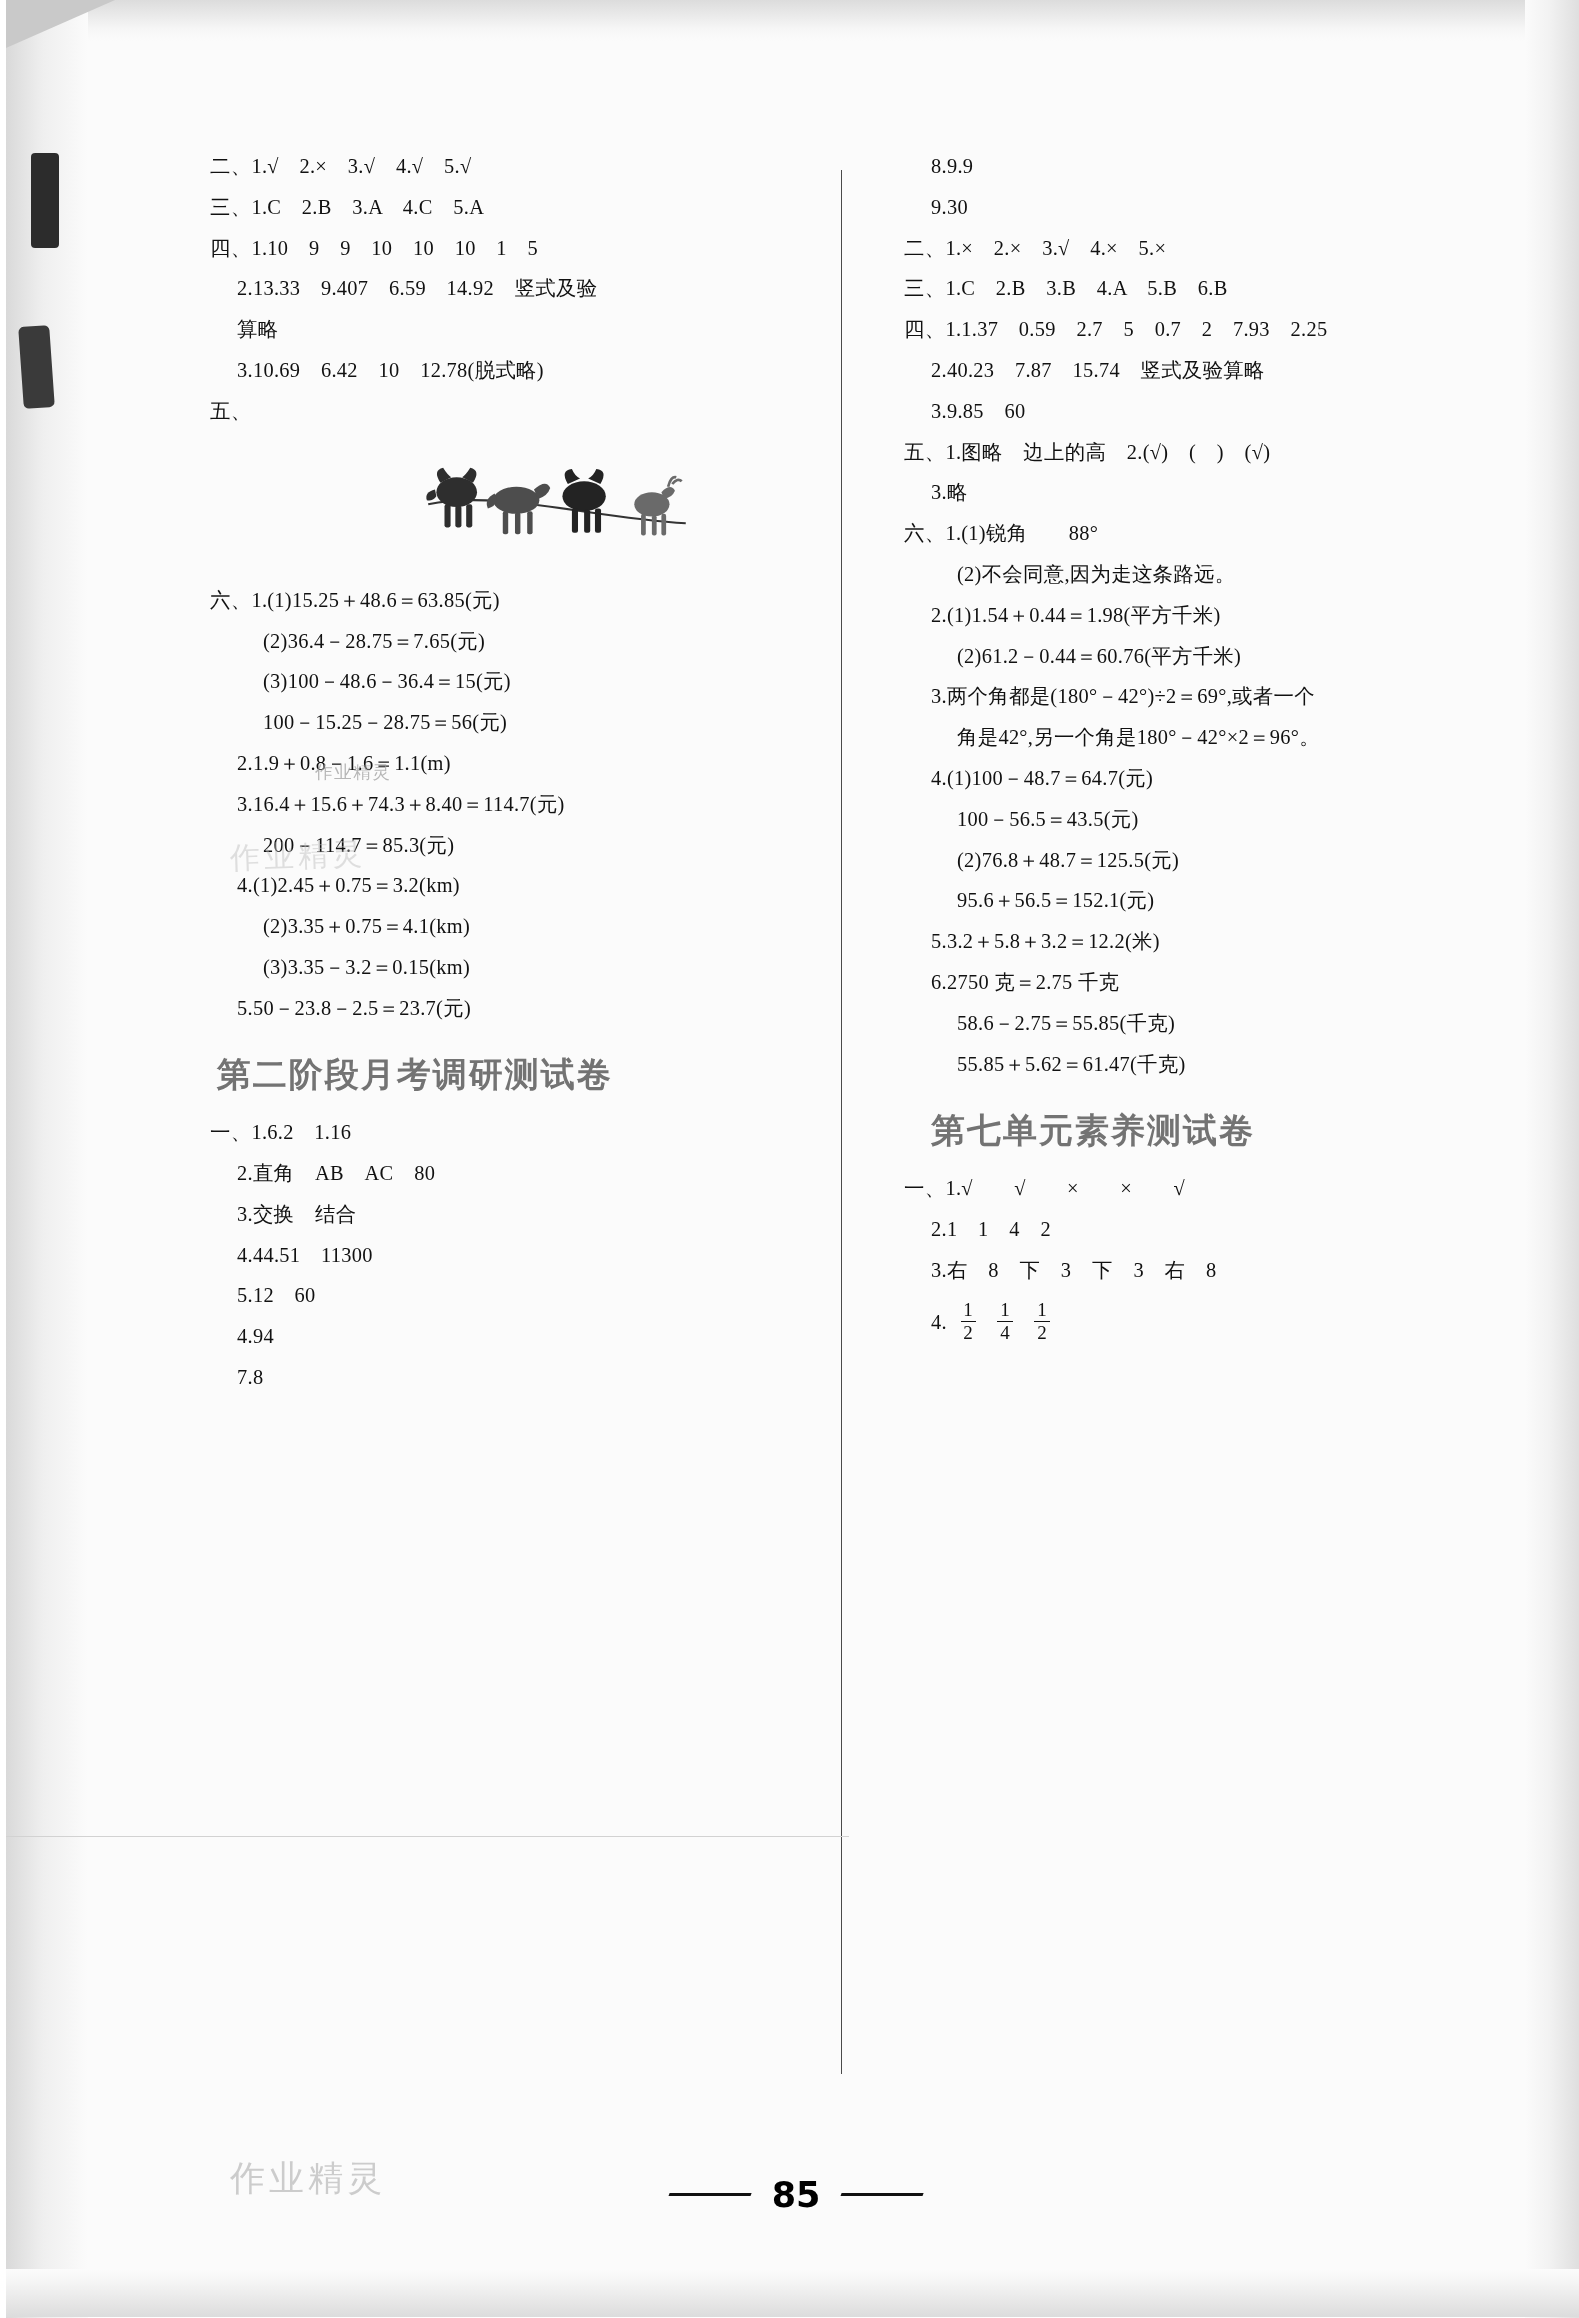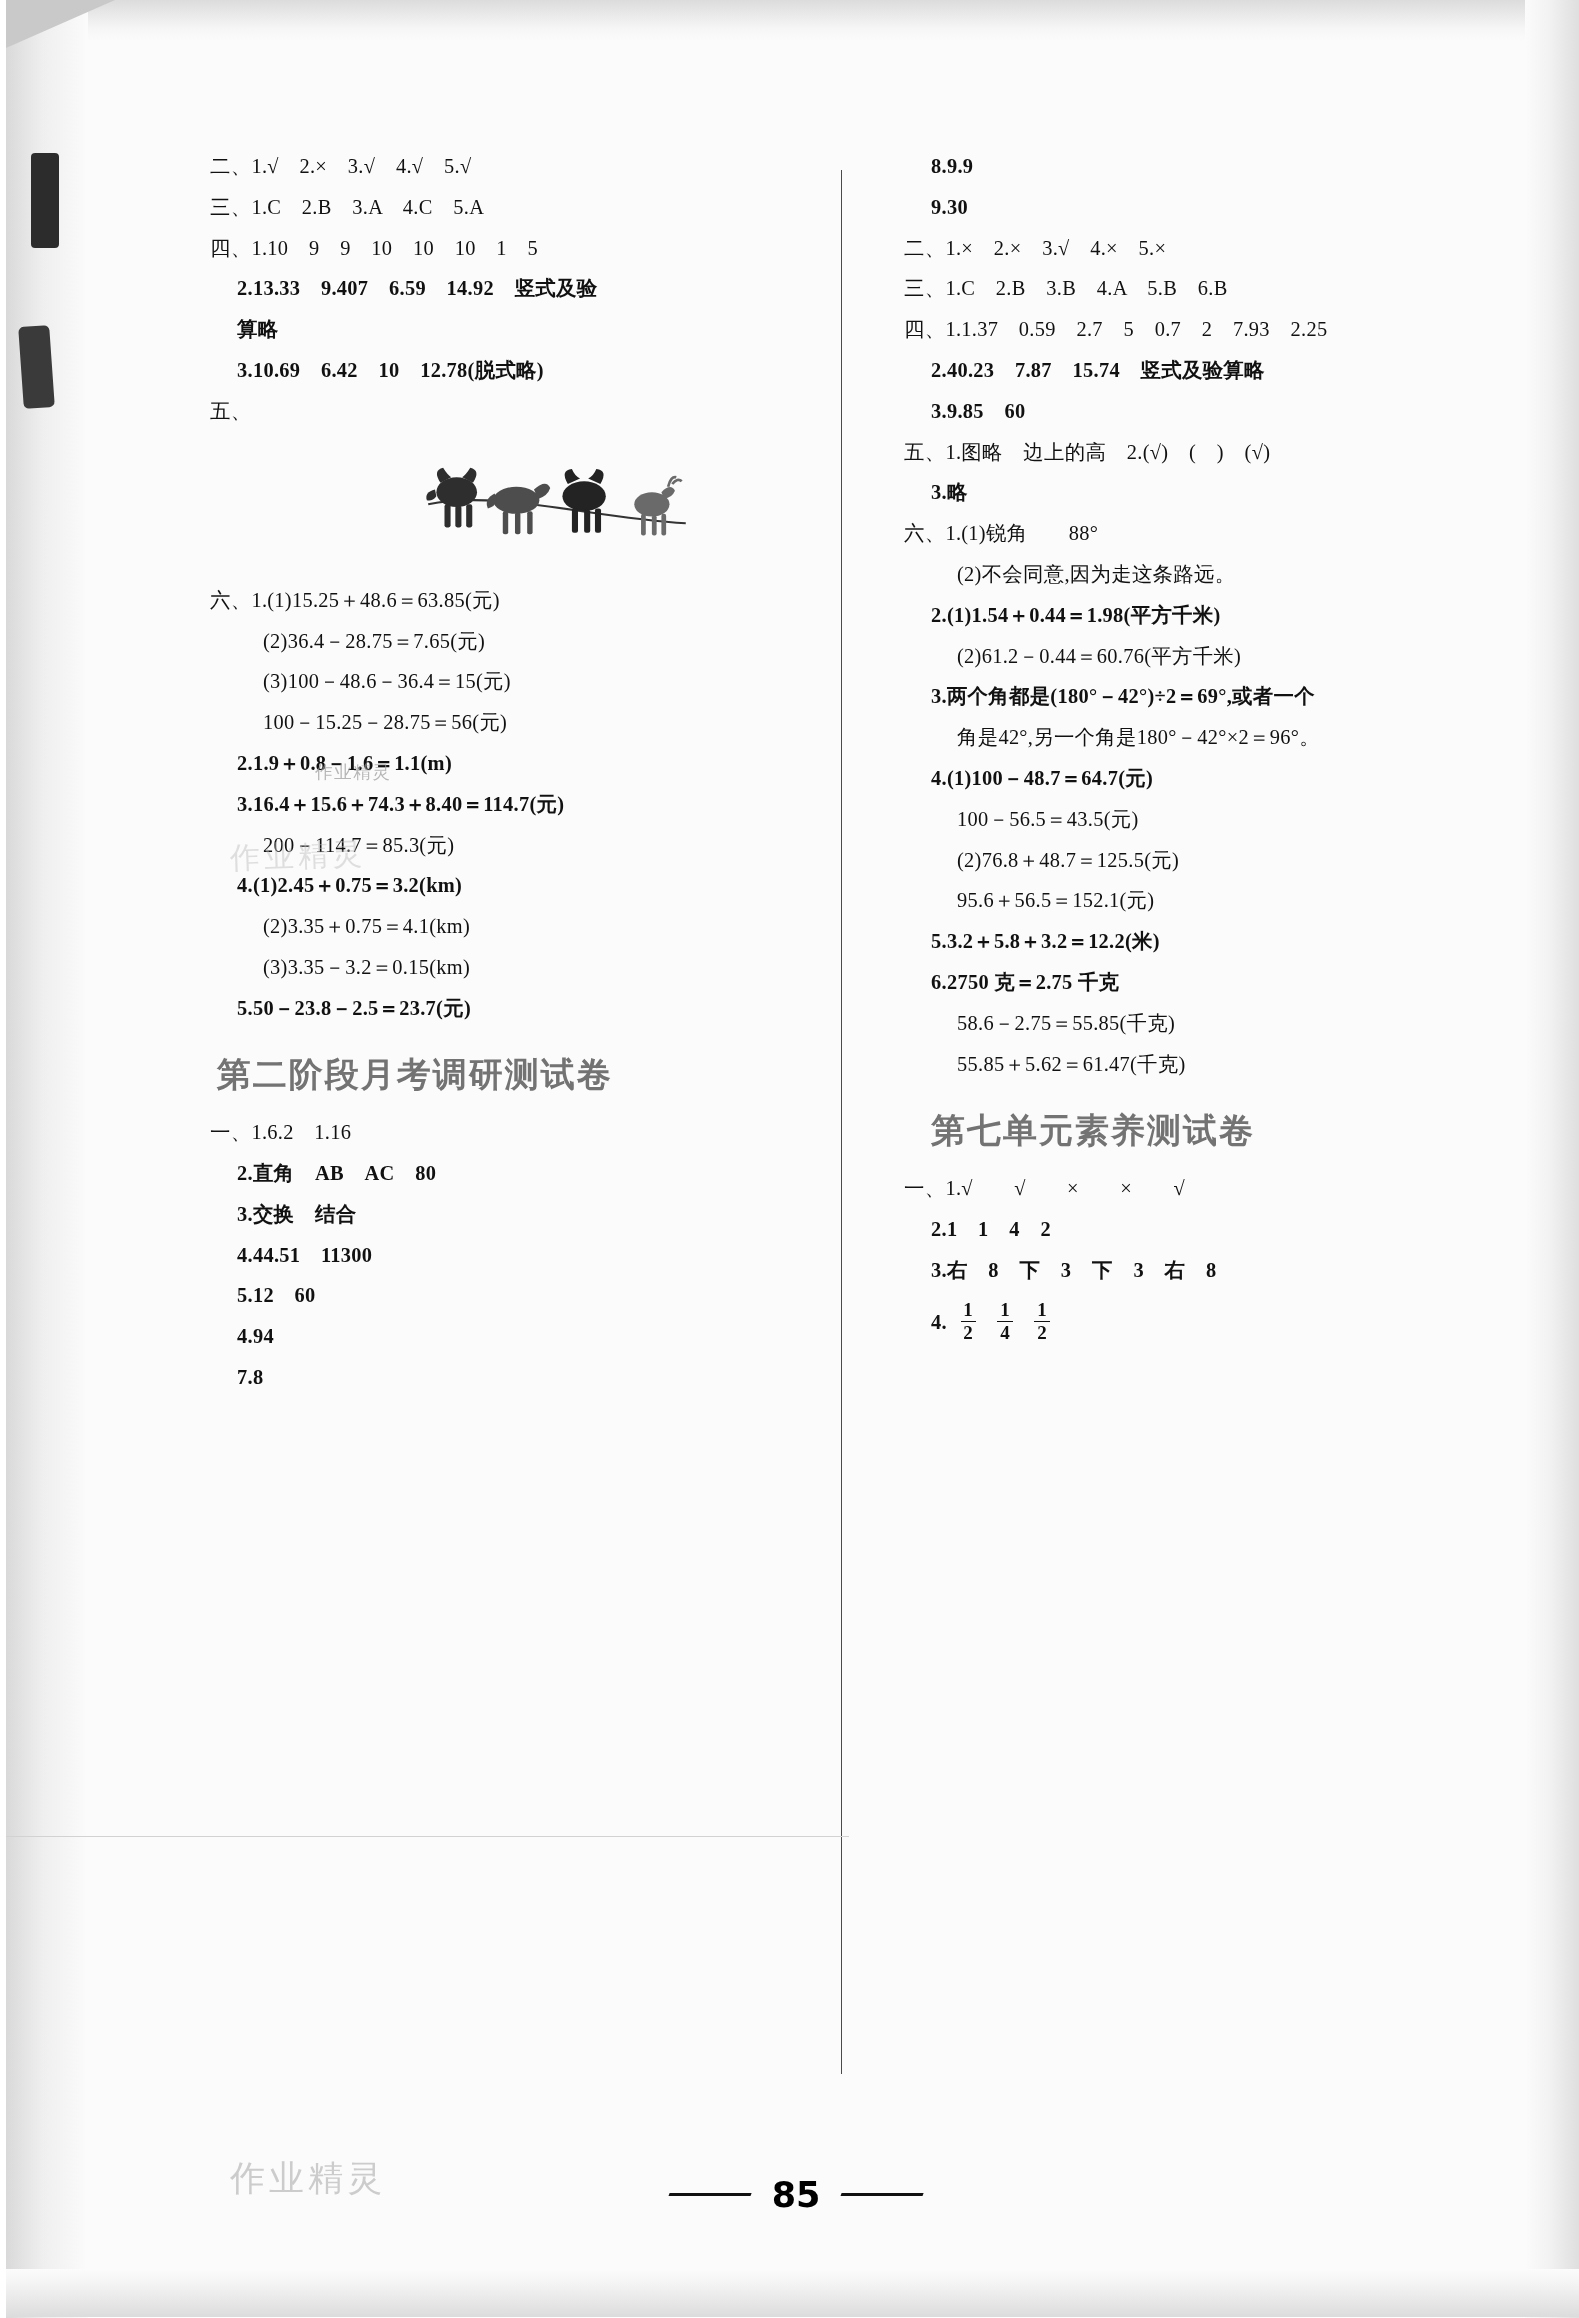--- a/index.html
+++ b/index.html
@@ -58,21 +58,21 @@
   }
   .col-left{left:204px;top:156px;width:626px;}
   .col-right{left:898px;top:156px;width:639px;}
 
   .line{
     margin:0 0 20.4px 0;
     white-space:nowrap;
     letter-spacing:0.3px;
   }
   .ind0{padding-left:0;}
-  .ind1{padding-left:27px;font-weight:bold;}
+  .ind1{padding-left:27px;}
   .ind2{padding-left:53px;font-family:Liberation Serif, serif;}
 
   .sect-title{
     font-family:"DejaVu Sans", sans-serif;
     font-weight:bold;
     font-size:34px;
     letter-spacing:2px;
     margin:39px 0 31px 0;
     color:#737373;
   }

